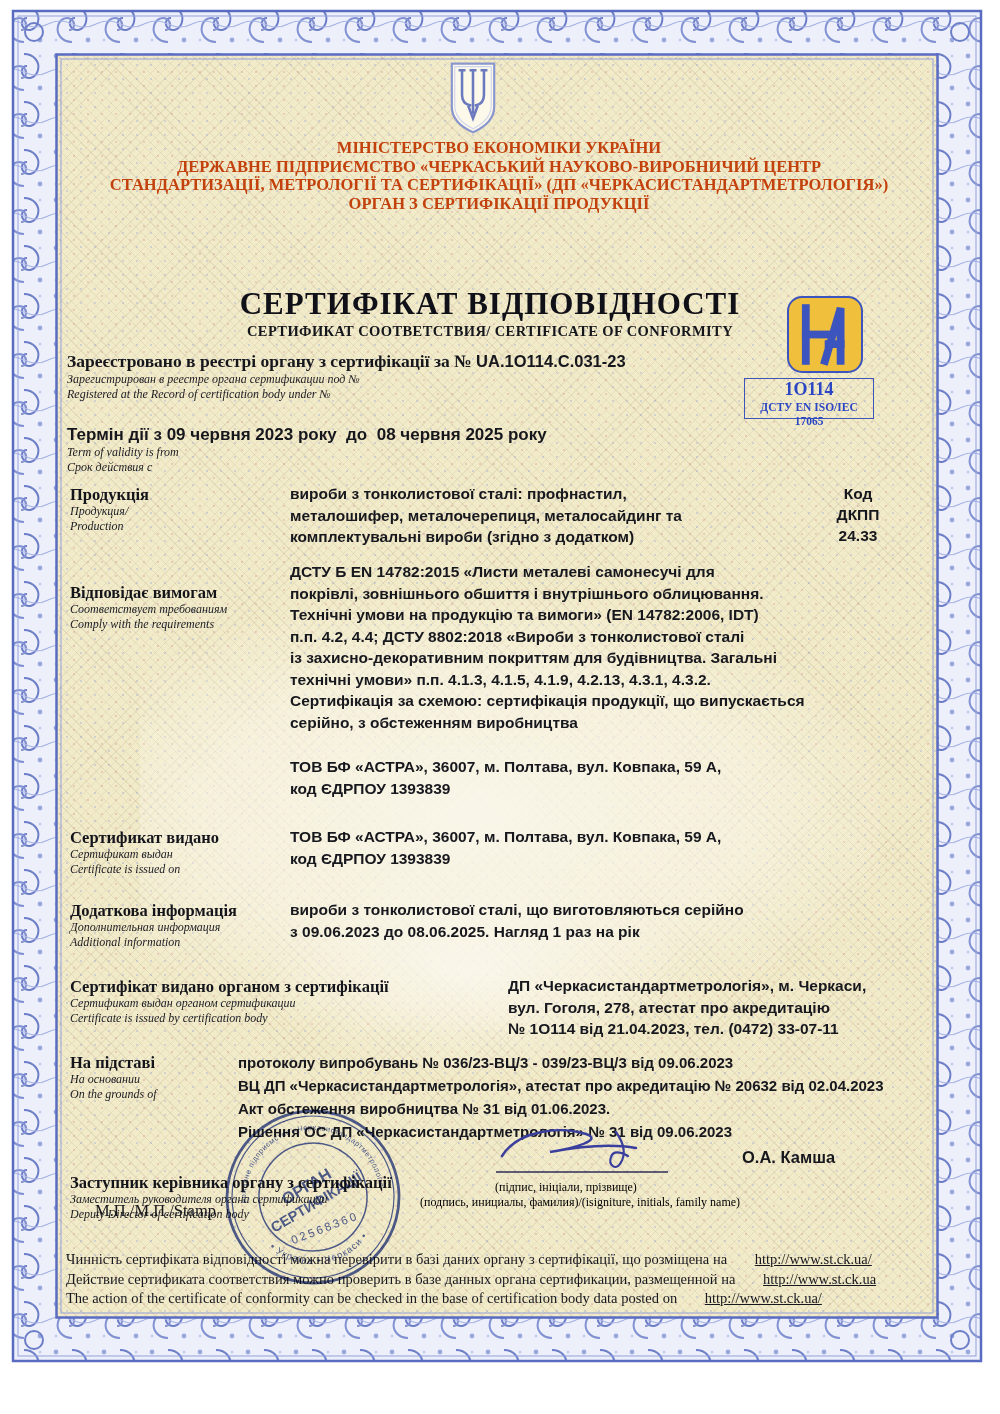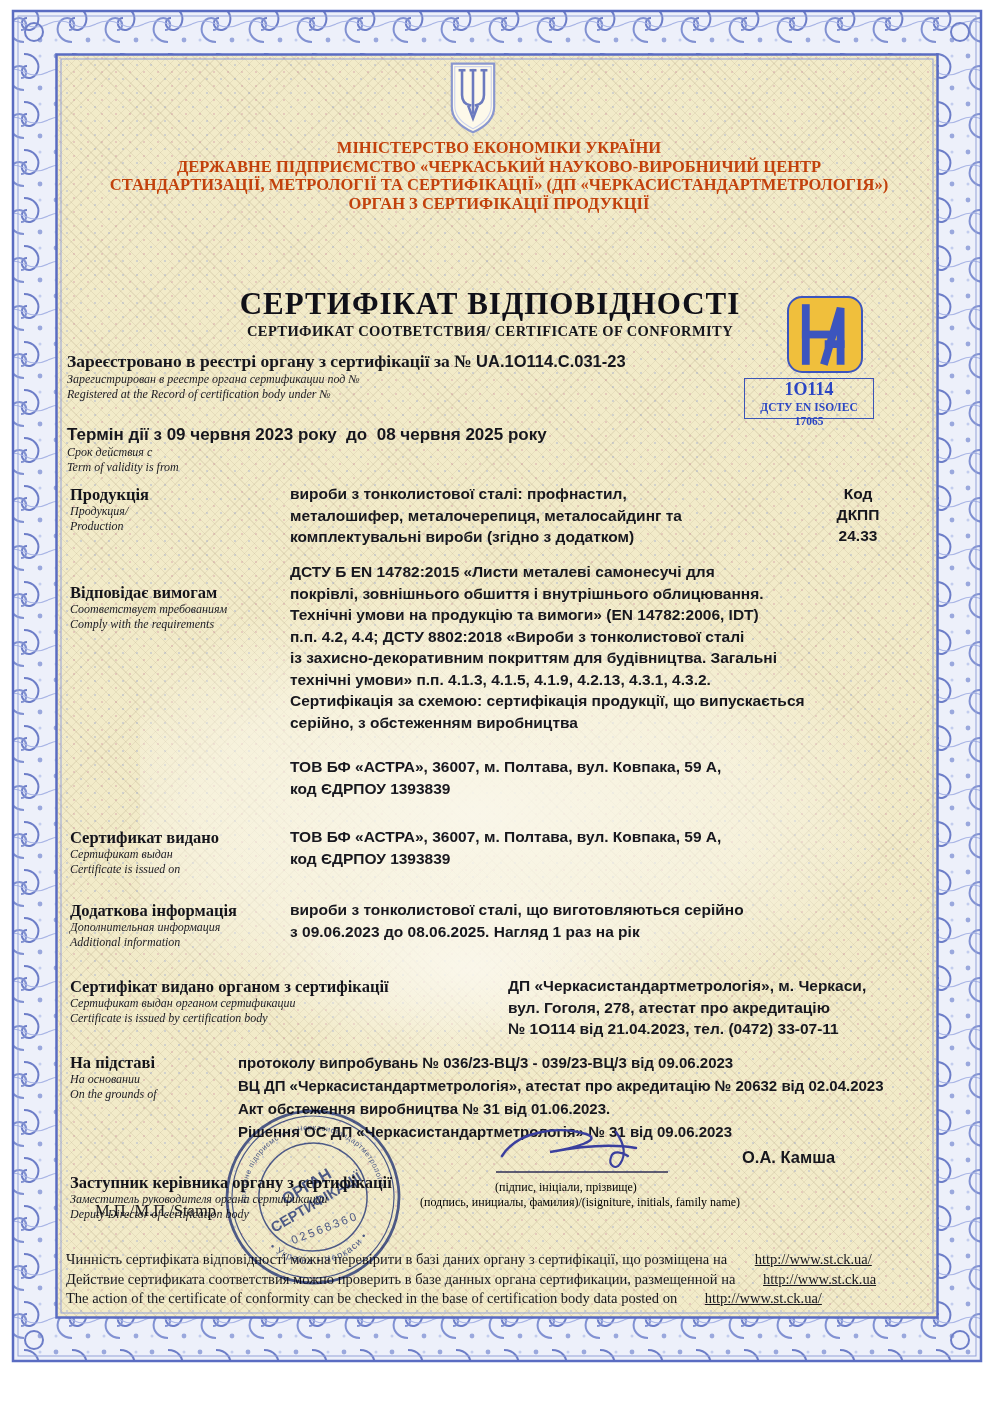--- a/index.html
+++ b/index.html
@@ -125,22 +125,22 @@
   <div class="txt" style="left:67px;top:351px;width:700px;">
     <div style="font-size:17.5px;line-height:21px;">
       <span class="serifB">Зареєстровано в реєстрі органу з сертифікації за № </span><span class="sansB" style="font-size:16.5px;">UA.1О114.С.031-23</span>
     </div>
     <div class="sub">Зарегистрирован в реестре органа сертификации под №</div>
     <div class="sub">Registered at the Record of certification body under №</div>
   </div>
 
   <div class="txt" style="left:67px;top:424px;width:700px;">
     <div class="sansB" style="font-size:17px;line-height:21px;white-space:pre-wrap;">Термін дії з 09 червня 2023 року  до  08 червня 2025 року</div>
+    <div class="sub">Term of validity is from</div>
     <div class="sub">Срок действия с</div>
-    <div class="sub">Term of validity is from</div>
   </div>
 
   <div class="txt" style="left:70px;top:485px;width:210px;">
     <div class="lbl-uk">Продукція</div>
     <div class="sub">Продукция/</div>
     <div class="sub">Production</div>
   </div>
   <div class="txt val" style="left:290px;top:483px;width:510px;">вироби з тонколистової сталі: профнастил,
 металошифер, металочерепиця, металосайдинг та
 комплектувальні вироби (згідно з додатком)</div>

